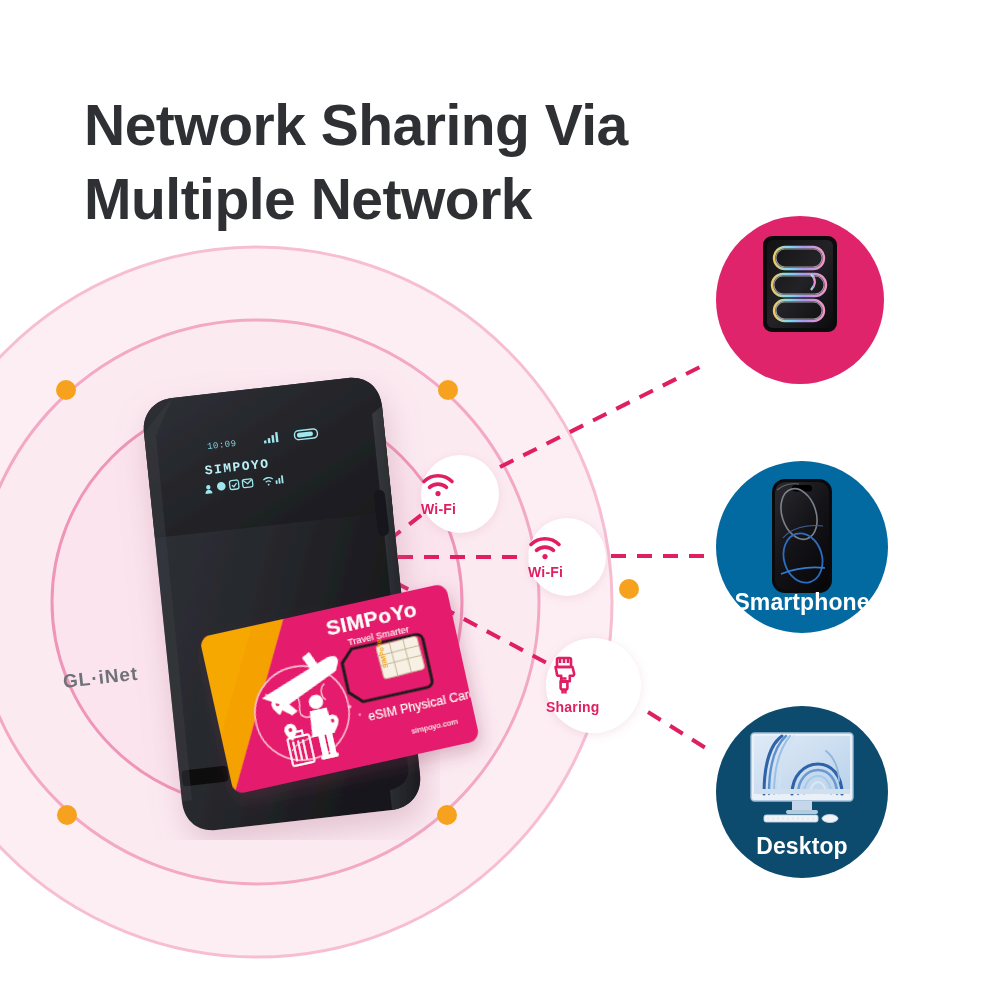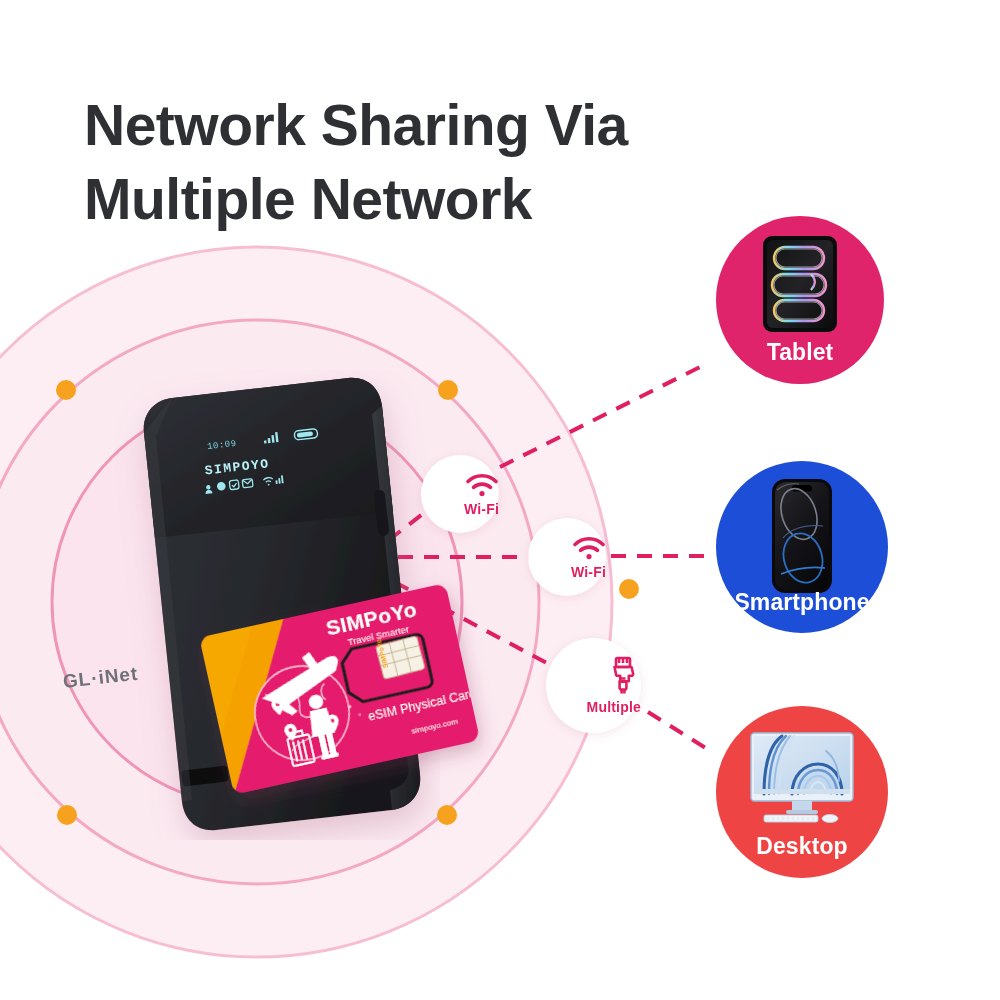--- a/index.html
+++ b/index.html
@@ -27,21 +27,21 @@
   .router-wrap{position:absolute;left:60px;top:370px;width:380px;height:470px;}
 
   
   .sim-wrap{position:absolute;left:198px;top:575px;width:320px;height:250px;}
 
   
   .badge{
     position:absolute;border-radius:50%;
     background:#ffffff;
     display:flex;flex-direction:column;
-    align-items:flex-end;justify-content:center;
+    align-items:flex-start;justify-content:center;
     box-shadow:0 2px 10px rgba(200,120,150,.18);
   }
   .badge .bl{
     font-size:14px;font-weight:700;color:#e01f63;
     margin-top:3px;letter-spacing:.2px;
   }
   #badge-wifi-1{left:421px;top:455px;width:78px;height:78px;}
   #badge-wifi-2{left:528px;top:518px;width:78px;height:78px;}
   #badge-ethernet{left:546px;top:638px;width:95px;height:95px;}
   #badge-ethernet .bl{font-size:14px;}
@@ -52,23 +52,23 @@
     display:flex;flex-direction:column;
     align-items:center;justify-content:flex-start;
   }
   .devcircle .dlabel{
     position:absolute;left:0;right:0;
     text-align:center;color:#ffffff;
     font-size:23px;font-weight:700;letter-spacing:.1px;
   }
   #circle-tablet{left:716px;top:216px;width:168px;height:168px;background:#e0246c;}
   #circle-tablet .dlabel{bottom:18px;}
-  #circle-smartphone{left:716px;top:461px;width:172px;height:172px;background:#1d4ed8;}
+  #circle-smartphone{left:716px;top:461px;width:172px;height:172px;background:#0369a1;}
   #circle-smartphone .dlabel{bottom:17px;}
-  #circle-desktop{left:716px;top:706px;width:172px;height:172px;background:#ef4444;}
+  #circle-desktop{left:716px;top:706px;width:172px;height:172px;background:#0c4a6e;}
   #circle-desktop .dlabel{bottom:18px;}
 
   .devimg{position:absolute;left:50%;transform:translateX(-50%);}
 </style>
 </head>
 <body>
 
 <div id="stage">
 
   <svg class="rings" viewBox="0 0 1000 1000" width="1000" height="1000">
@@ -307,21 +307,21 @@
     <svg width="36" height="40" viewBox="0 0 36 40">
       <g stroke="#e01f63" stroke-width="2.6" fill="none" stroke-linejoin="round">
         <rect x="11" y="2" width="14" height="9" rx="1.5"></rect>
         <path d="M14 2v5M18 2v5M22 2v5"></path>
         <path d="M9.5 11h17l1.6 6.5c.3 1.2-.6 2.3-1.8 2.3h-2.5v5.5h-8.6V19.8h-2.5c-1.2 0-2.1-1.1-1.8-2.3z"></path>
         <path d="M15.5 22.5h5M15.5 25.8h5"></path>
         <path d="M14.6 25.3h6.8v6.4c0 1-.8 1.8-1.8 1.8h-3.2c-1 0-1.8-.8-1.8-1.8z"></path>
         <path d="M16.6 33.5v4M19.4 33.5v4"></path>
       </g>
     </svg>
-    <span class="bl">Multiple</span>
+    <span class="bl">Sharing</span>
   </div>
 
   <div class="devcircle" id="circle-tablet">
     <svg class="devimg" style="top:18px" width="78" height="100" viewBox="0 0 78 100">
       <defs>
         <linearGradient id="tabScr" x1="0" y1="0" x2="1" y2="1">
           <stop offset="0" stop-color="#121214"></stop>
             <stop offset="0.5" stop-color="#232327"></stop>
           <stop offset="1" stop-color="#0c0c0e"></stop>
         </linearGradient>
@@ -339,21 +339,20 @@
         <rect x="11" y="40" width="54" height="22" rx="11"></rect>
         <rect x="13" y="66" width="50" height="21" rx="10.5"></rect>
         <path d="M50 40c6 6 4 12 0 16"></path>
       </g>
       <g fill="none" stroke="#ffffff" stroke-width="1.1" opacity="0.55">
         <rect x="15" y="15" width="46" height="18" rx="9"></rect>
         <rect x="13" y="42" width="50" height="18" rx="9"></rect>
         <rect x="15" y="68" width="46" height="17" rx="8.5"></rect>
       </g>
     </svg>
-    <span class="dlabel">Tablet</span>
   </div>
 
   <div class="devcircle" id="circle-smartphone">
     <svg class="devimg" style="top:17px" width="62" height="116" viewBox="0 0 62 116">
       <defs>
         <linearGradient id="phScr" x1="0.2" y1="0" x2="0.9" y2="1">
           <stop offset="0" stop-color="#26262b"></stop>
             <stop offset="0.45" stop-color="#141418"></stop>
           <stop offset="1" stop-color="#07070a"></stop>
         </linearGradient>

